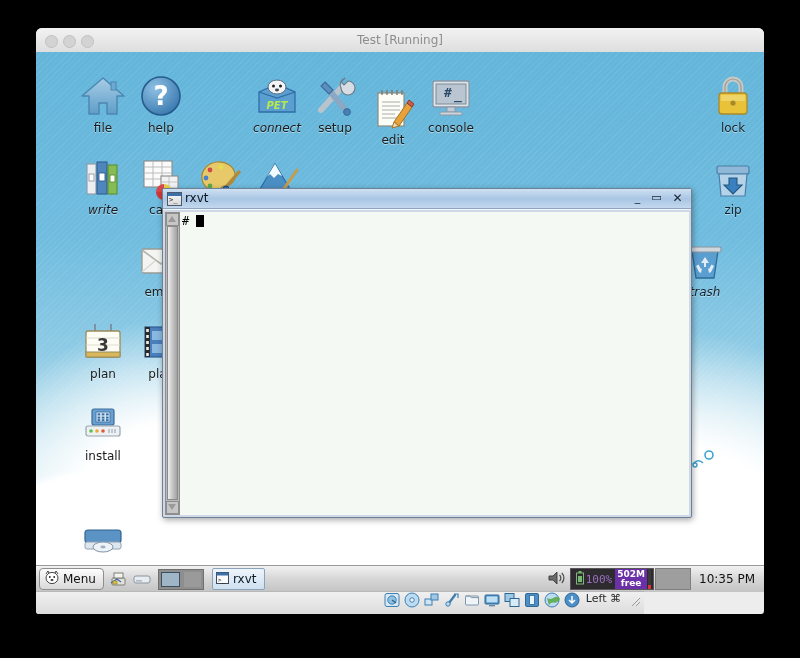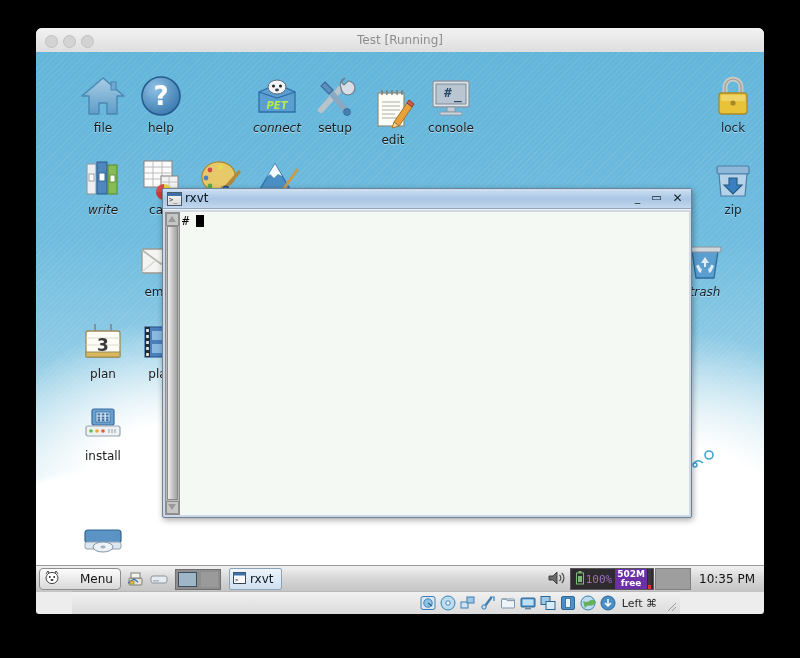--- a/index.html
+++ b/index.html
@@ -78,21 +78,21 @@
   #rxvt-screen{position:absolute;left:17px;top:2px;right:2px;bottom:2px;background:#f4f9f4;
     font-family:"DejaVu Sans Mono","Liberation Mono",monospace;font-size:12px;color:#000;
     padding:2px 0 0 2px;overflow:hidden;}
   #rxvt-line{white-space:pre;line-height:14px;}
   #rxvt-cursor{display:inline-block;width:8px;height:12px;background:#000;vertical-align:-2px;}
 
   
   #taskbar{position:absolute;left:0;bottom:0;width:728px;height:26px;
     background:linear-gradient(to bottom,#f2f2f2,#d7d7d7 48%,#c4c4c4);
     border-top:1px solid #9a9a9a;display:flex;align-items:center;}
-  #menu-btn{margin-left:3px;height:20px;display:flex;align-items:center;gap:20px;
+  #menu-btn{margin-left:3px;height:20px;display:flex;align-items:center;gap:3px;
     padding:0 7px 0 4px;background:linear-gradient(to bottom,#fdfdfd,#d8d8d8);
     border:1px solid #8e8e8e;border-radius:4px;font-size:12px;color:#111;}
   .tb-ico{width:20px;height:20px;margin-left:4px;position:relative;}
   #pager{margin-left:6px;width:44px;height:19px;display:flex;background:#8e8e8e;
     border:1px solid #6f6f6f;}
   .pg{flex:1;margin:2px;}
   .pg.active{background:#9fb6c6;border:1px solid #3d4f5e;}
   .pg.idle{background:#9a9a9a;}
   #task-btns{margin-left:8px;flex:1;display:flex;align-items:center;}
   #task-rxvt{height:20px;display:flex;align-items:center;gap:4px;padding:0 8px 0 3px;
@@ -107,21 +107,21 @@
   #mem{background:#6b2fa8;color:#fff;font-size:9px;line-height:9px;font-weight:bold;
     padding:1px 2px;text-align:center;}
   #mem-red{width:3px;height:20px;background:#3a3a3a;margin-left:1px;position:relative;}
   #mem-red:after{content:"";position:absolute;left:0;bottom:0;width:3px;height:4px;background:#d33;}
   #gap-dark{width:34px;height:20px;background:#9e9e9e;border:1px solid #7e7e7e;margin-left:1px;}
   #clock{font-size:12px;color:#111;margin:0 6px 0 8px;}
 
   
   #vbox-status{position:absolute;left:0;bottom:0;width:608px;height:22px;
     background:linear-gradient(to bottom,#f0f0f0,#dcdcdc);border-top:1px solid #b8b8b8;
-    display:flex;align-items:center;justify-content:flex-end;margin-left:36px;}
+    display:flex;align-items:flex-start;justify-content:flex-end;}
   .sico{width:16px;height:16px;margin-right:4px;position:relative;}
   #hostkey{font-size:11px;color:#2a2a2a;margin:0 8px 0 2px;}
   #grip{width:12px;height:12px;margin-right:3px;position:relative;}
 </style>
 </head>
 <body>
 
 <div id="vbox-window">
 
   <div id="vbox-titlebar">

